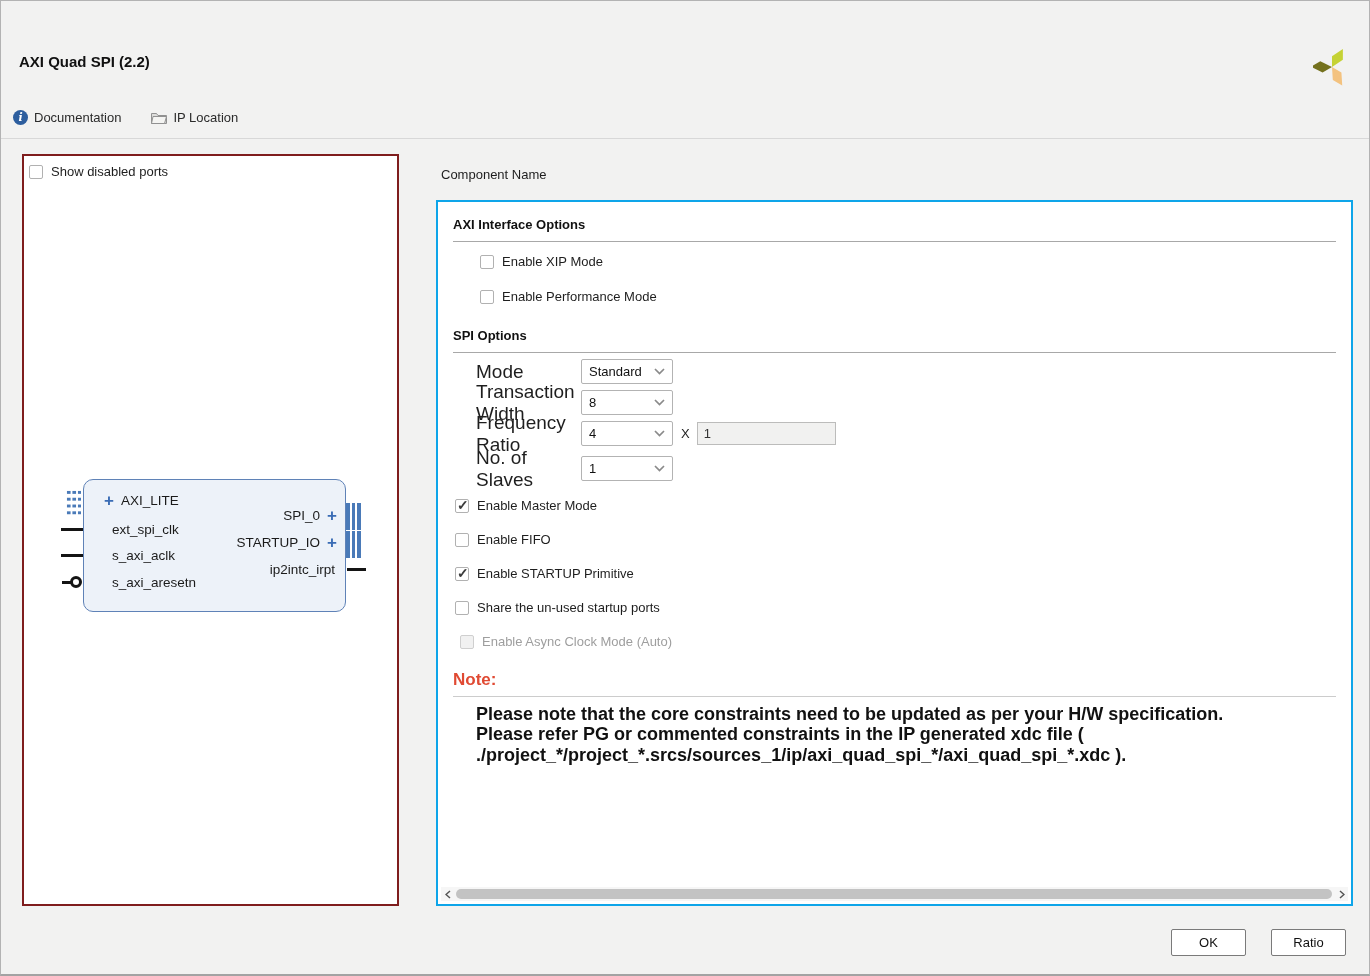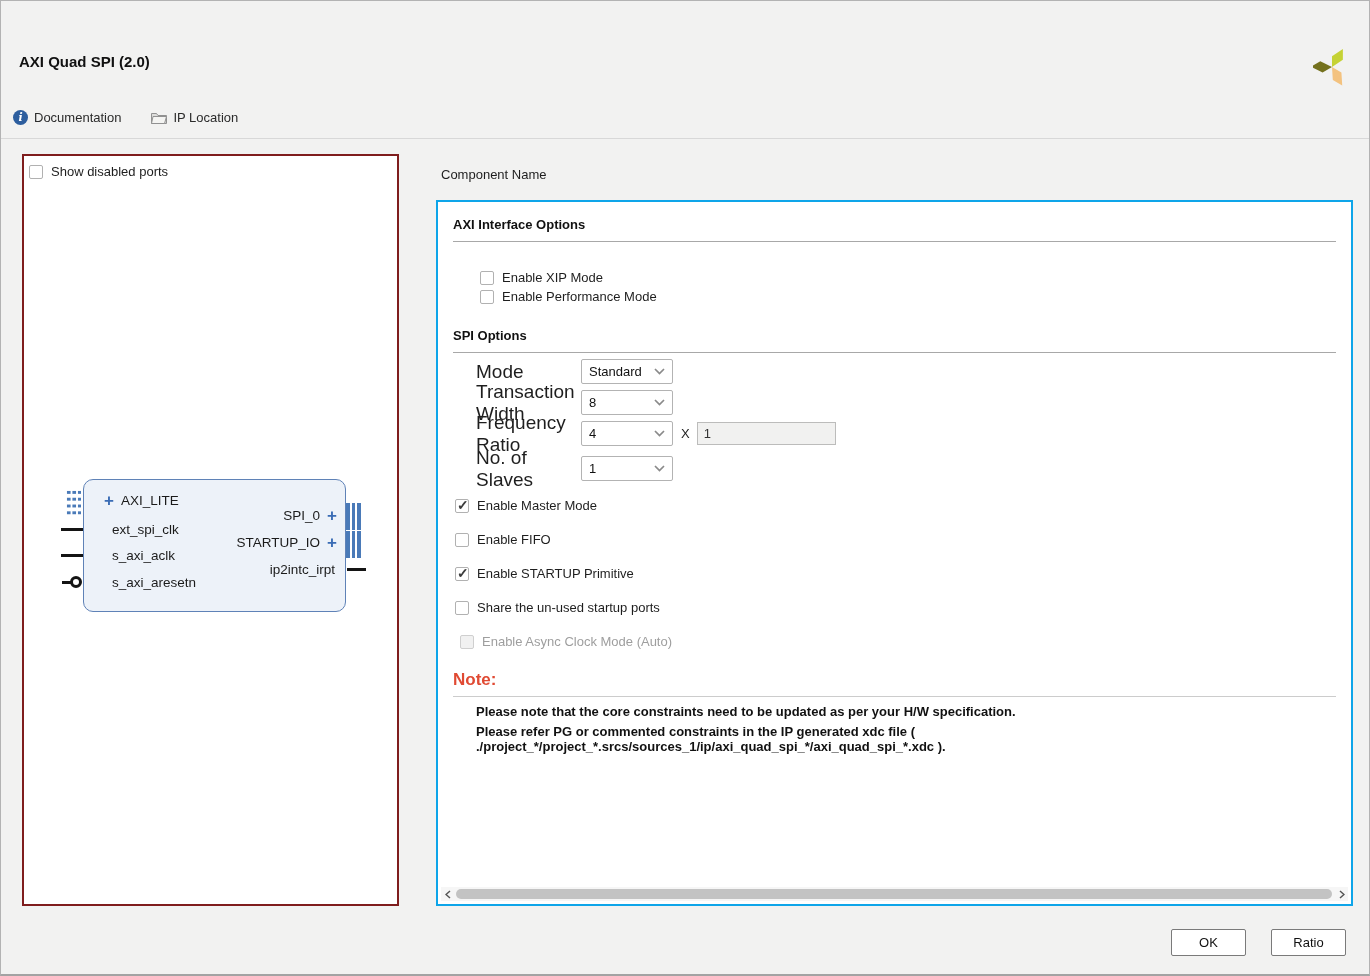--- a/index.html
+++ b/index.html
@@ -89,42 +89,42 @@
   .form-row{ position:absolute; left:38px; height:25px; display:flex; align-items:center; }
   .form-label{ font-size:19px; color:#1e1e1e; width:105px; }
   .dropdown{ width:92px; height:25px; border:1px solid #b3b3b3; border-radius:2px; background:#fff;
              display:flex; align-items:center; padding:0 7px; font-size:13px; color:#111; }
   .dropdown .dd-value{ flex:1; }
   .mult-label{ font-size:13px; color:#1e1e1e; margin-left:8px; }
   .mult-input{ margin-left:7px; width:139px; height:23px; background:#f1f1f0; border:1px solid #bcbcbb;
                font-size:13px; color:#333; display:flex; align-items:center; padding-left:6px; }
 
   .note-title{ position:absolute; left:15px; top:468px; font-size:17px; font-weight:bold; color:#e04a33; }
-  .note-line{ position:absolute; left:38px; font-size:13px; font-weight:bold; color:#111; }
+  .note-line{ position:absolute; left:38px; font-size:18px; font-weight:bold; color:#111; }
 
   
   .hscroll{ position:absolute; left:3px; right:3px; bottom:3px; height:14px; background:#f6f6f6;
             display:flex; align-items:center; }
   .hs-arrow{ width:13px; height:14px; display:flex; align-items:center; justify-content:center; }
   .hs-thumb{ flex:1; height:10px; background:#c3c3c3; border-radius:6px; margin:0 3px 0 2px; }
 
   
   .btn{ position:absolute; top:928px; width:75px; height:27px; background:#fff; border:1px solid #7a7a7a;
         border-radius:2px; font-size:13px; color:#111; display:flex; align-items:center;
         justify-content:center; cursor:default; }
   .btn-ok{ left:1170px; }
   .btn-cancel{ left:1270px; }
 </style>
 </head>
 <body>
 
 <div class="dialog">
 
 
-  <div class="header-title">AXI Quad SPI (2.0)</div>
+  <div class="header-title">AXI Quad SPI (2.2)</div>
   <svg class="brand-logo" viewBox="0 0 40 42">
     <g>
       <path d="M20 21 L32 13 L32 1 L20 9 Z" fill="#c5d234"></path>
       <path d="M20 21 L32 13 L32 1 L20 9 Z" fill="#f3c27f" transform="rotate(120 20 21)"></path>
       <path d="M20 21 L32 13 L32 1 L20 9 Z" fill="#74711d" transform="rotate(240 20 21)"></path>
     </g>
   </svg>
 
   <div class="toolbar">
     <div class="tool-item">
@@ -192,21 +192,21 @@
     </div>
   </div>
 
   <div class="comp-label">Component Name</div>
 
   <div class="options-panel">
 
     <div class="section-title" style="top:15px;">AXI Interface Options</div>
     <div class="rule" style="top:39px;"></div>
 
-    <div class="check-row" style="left:42px; top:68px;">
+    <div class="check-row" style="left:42px; top:52px;">
       <span class="checkbox"></span>
       <span class="check-label">Enable XIP Mode</span>
     </div>
     <div class="check-row" style="left:42px; top:87px;">
       <span class="checkbox"></span>
       <span class="check-label">Enable Performance Mode</span>
     </div>
 
     <div class="section-title" style="top:126px;">SPI Options</div>
     <div class="rule" style="top:150px;"></div>

